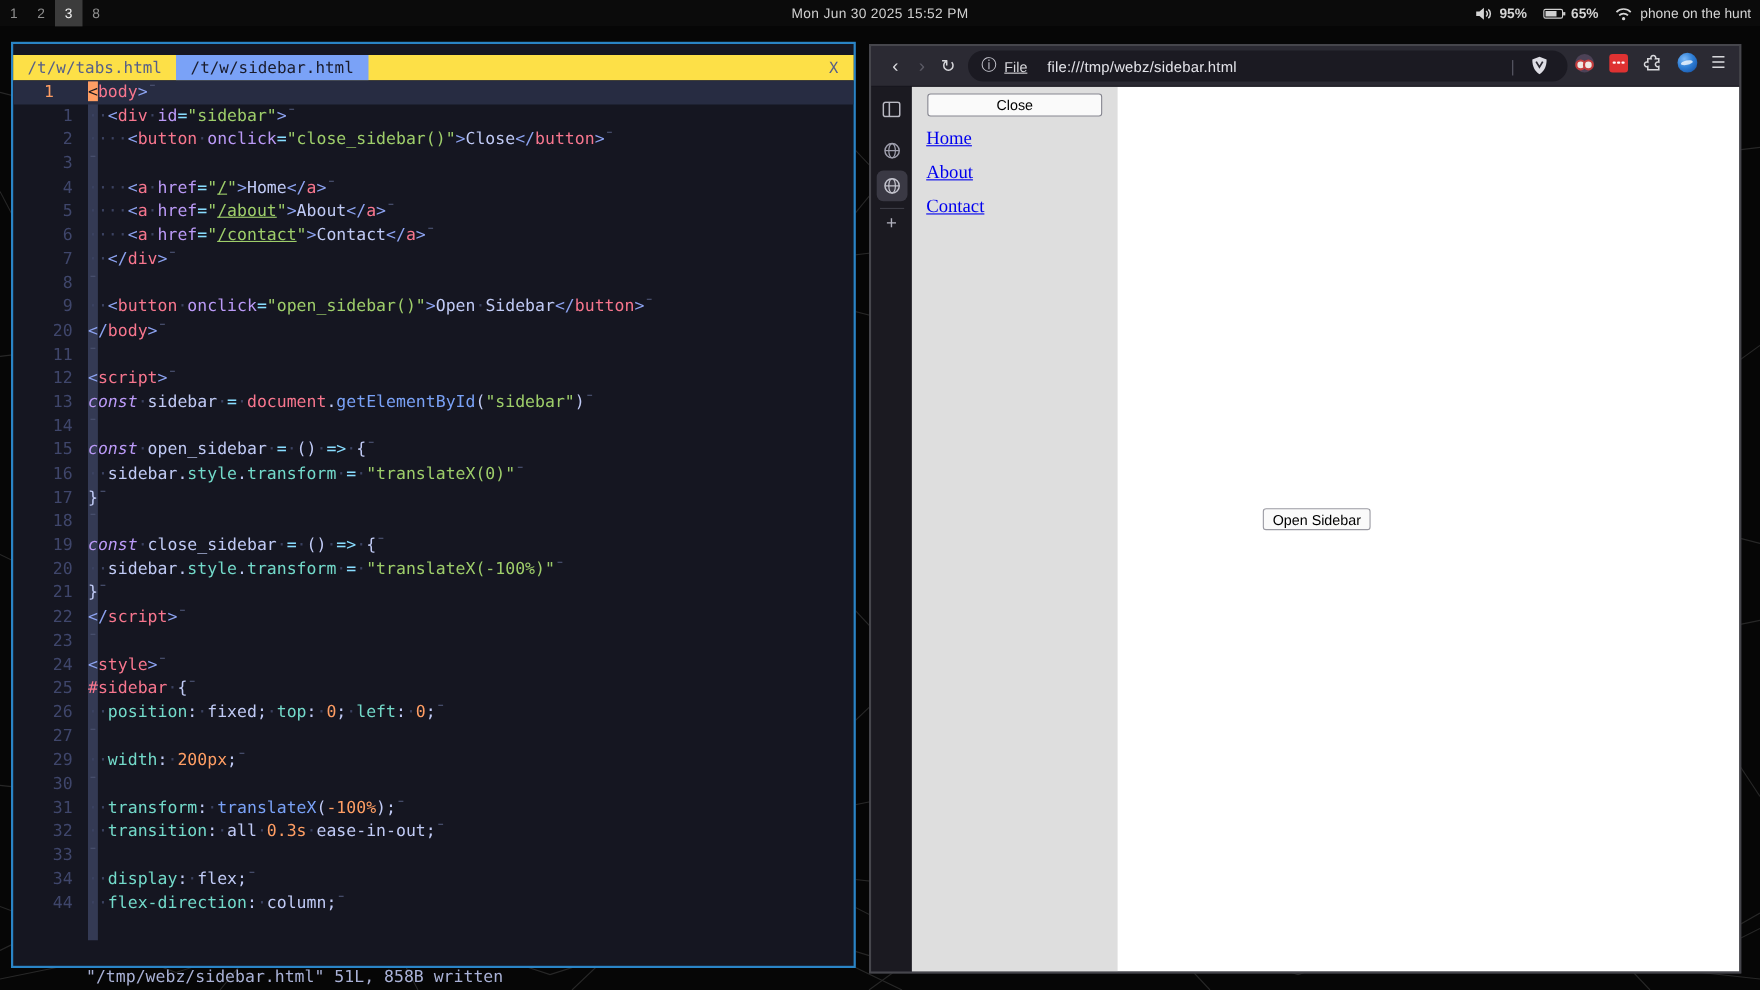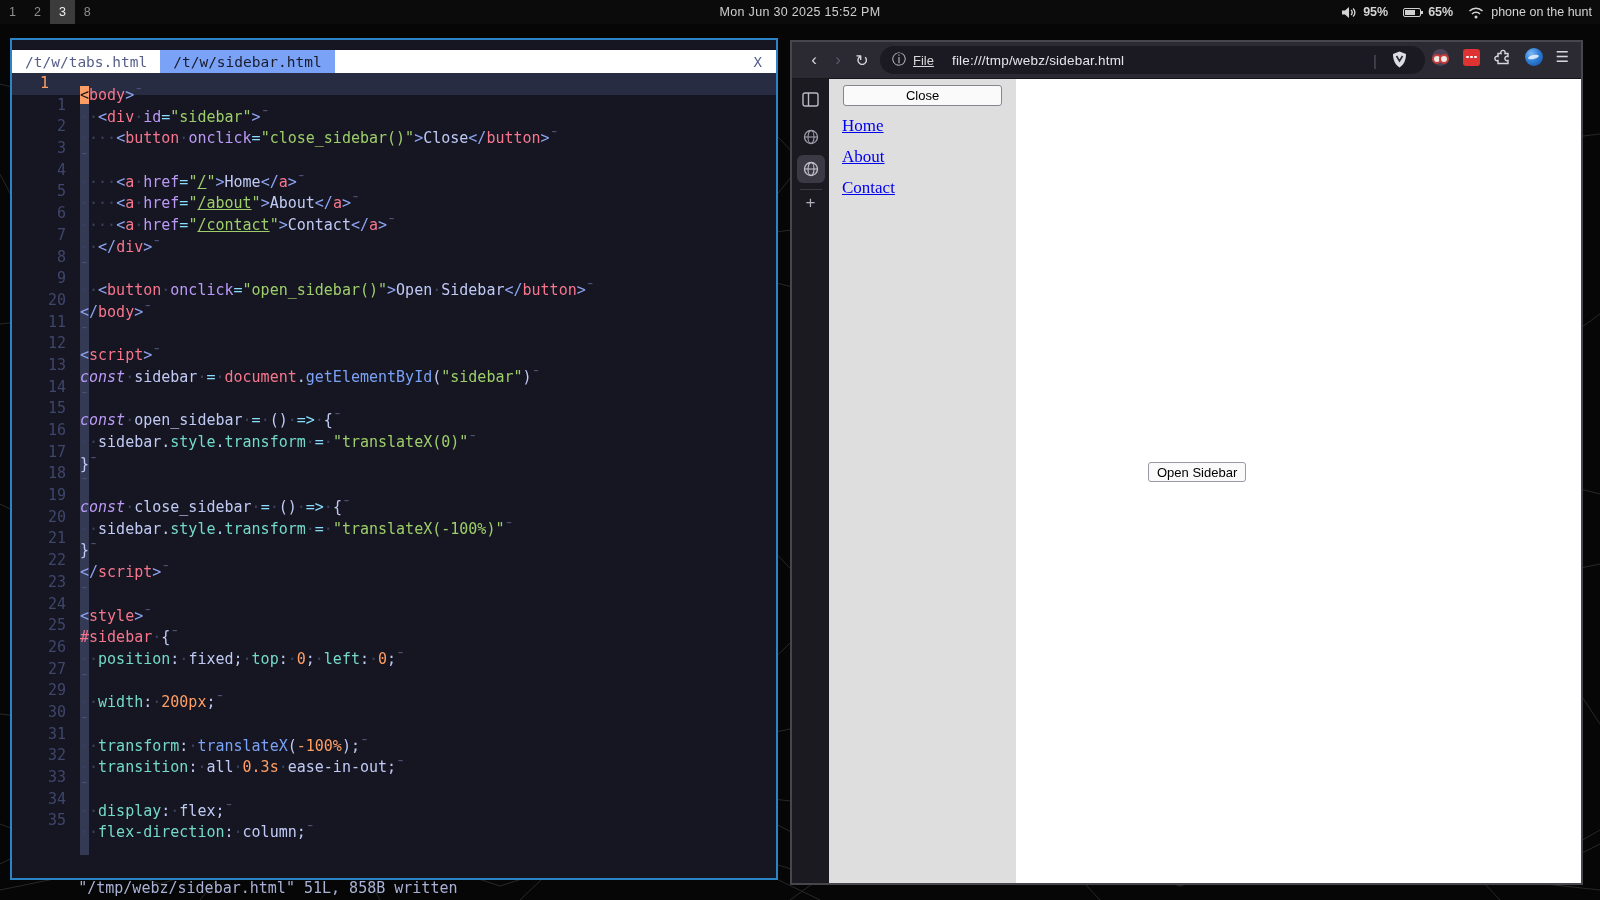--- a/index.html
+++ b/index.html
@@ -21,34 +21,34 @@
   .battery .nub { position:absolute; right:-3px; top:2px; width:2px; height:3px; background:#cfcfcf; }
 
   
   .desktop { position:absolute; left:0; top:24px; width:1600px; height:876px; background:#060606; z-index:0; }
   .desktop svg { display:block; }
 
   
   .term { position:absolute; left:10px; top:38px; width:768px; height:842px;
     background:#151621; border:2px solid #2a84c6; z-index:10;
     font-family:"DejaVu Sans Mono", monospace; }
-  .tabline { margin-top:10px; height:23px; background:#ffffff; display:flex; align-items:stretch;
+  .tabline { margin-top:10px; height:23px; background:#fde047; display:flex; align-items:stretch;
     font-size:14.5px; position:relative; }
   .vtab { padding:0 13px; display:flex; align-items:center; color:#565f89; cursor:pointer; white-space:pre; }
   .vtab.active { background:#7aa2f7; color:#1a1c2c; }
   .tabline .closex { position:absolute; right:14px; top:0; height:23px; display:flex; align-items:center;
     color:#565f89; cursor:pointer; font-size:14px; }
   .codearea { position:relative; height:782px; overflow:hidden; }
   .cursorcol { position:absolute; left:68px; top:0; width:9px; height:100%; background:#343a54; }
   .crow { position:relative; height:21.7px; line-height:21.7px; font-size:15px; white-space:pre; }
   .crow.curline { background:#272c42; }
   .gut { display:inline-block; width:68px; padding-right:14px; text-align:right;
     color:#3f466b; vertical-align:top; }
   .gut.gcur { text-align:left; padding-left:28px; padding-right:0; color:#ff9e64; }
-  .ctext { display:inline-block; vertical-align:top;margin-top:12px; }
+  .ctext { display:inline-block; vertical-align:top; }
   .tk-tag{color:#f7768e} .tk-attr{color:#bb9af7} .tk-pn{color:#8ea4f2} .tk-op{color:#89ddff}
   .tk-str{color:#9ece6a} .tk-url{color:#9ece6a; text-decoration:underline}
   .tk-txt{color:#c0caf5} .tk-var{color:#c0caf5} .tk-kw{color:#bb9af7; font-style:italic}
   .tk-builtin{color:#f7768e} .tk-fn{color:#7aa2f7} .tk-prop{color:#73daca}
   .tk-num{color:#ff9e64} .tk-ws{color:#3b4261} .tk-eol{color:#4a5170}
   .tk-cur{background:#ff9e64; color:#16161e}
   .statusline { position:relative; height:22px; line-height:22px; font-size:15px; color:#a9b1d6;
     padding-left:12px; white-space:pre; }
   .statusline .ruler { position:absolute; right:153px; }
 
@@ -196,21 +196,21 @@
           <div class="crow"><span class="gut">24</span><span class="ctext"><span class="tk-pn">&lt;</span><span class="tk-tag">style</span><span class="tk-pn">&gt;</span><span class="tk-eol">¯</span></span></div>
           <div class="crow"><span class="gut">25</span><span class="ctext"><span class="tk-tag">#sidebar</span><span class="tk-ws">·</span><span class="tk-var">{</span><span class="tk-eol">¯</span></span></div>
           <div class="crow"><span class="gut">26</span><span class="ctext"><span class="tk-ws">··</span><span class="tk-prop">position</span><span class="tk-var">:</span><span class="tk-ws">·</span><span class="tk-var">fixed</span><span class="tk-var">;</span><span class="tk-ws">·</span><span class="tk-prop">top</span><span class="tk-var">:</span><span class="tk-ws">·</span><span class="tk-num">0</span><span class="tk-var">;</span><span class="tk-ws">·</span><span class="tk-prop">left</span><span class="tk-var">:</span><span class="tk-ws">·</span><span class="tk-num">0</span><span class="tk-var">;</span><span class="tk-eol">¯</span></span></div>
           <div class="crow"><span class="gut">27</span><span class="ctext"><span class="tk-eol">¯</span></span></div>
           <div class="crow"><span class="gut">29</span><span class="ctext"><span class="tk-ws">··</span><span class="tk-prop">width</span><span class="tk-var">:</span><span class="tk-ws">·</span><span class="tk-num">200px</span><span class="tk-var">;</span><span class="tk-eol">¯</span></span></div>
           <div class="crow"><span class="gut">30</span><span class="ctext"><span class="tk-eol">¯</span></span></div>
           <div class="crow"><span class="gut">31</span><span class="ctext"><span class="tk-ws">··</span><span class="tk-prop">transform</span><span class="tk-var">:</span><span class="tk-ws">·</span><span class="tk-fn">translateX</span><span class="tk-var">(</span><span class="tk-num">-100%</span><span class="tk-var">)</span><span class="tk-var">;</span><span class="tk-eol">¯</span></span></div>
           <div class="crow"><span class="gut">32</span><span class="ctext"><span class="tk-ws">··</span><span class="tk-prop">transition</span><span class="tk-var">:</span><span class="tk-ws">·</span><span class="tk-var">all</span><span class="tk-ws">·</span><span class="tk-num">0.3s</span><span class="tk-ws">·</span><span class="tk-var">ease-in-out</span><span class="tk-var">;</span><span class="tk-eol">¯</span></span></div>
           <div class="crow"><span class="gut">33</span><span class="ctext"><span class="tk-eol">¯</span></span></div>
           <div class="crow"><span class="gut">34</span><span class="ctext"><span class="tk-ws">··</span><span class="tk-prop">display</span><span class="tk-var">:</span><span class="tk-ws">·</span><span class="tk-var">flex</span><span class="tk-var">;</span><span class="tk-eol">¯</span></span></div>
-          <div class="crow"><span class="gut">35</span><span class="ctext"><span class="tk-ws">··</span><span class="tk-prop">flex-direction</span><span class="tk-var">:</span><span class="tk-ws">·</span><span class="tk-var">column</span><span class="tk-var">;</span><span class="tk-eol">¯</span></span></div>
+          <div class="crow"><span class="gut">44</span><span class="ctext"><span class="tk-ws">··</span><span class="tk-prop">flex-direction</span><span class="tk-var">:</span><span class="tk-ws">·</span><span class="tk-var">column</span><span class="tk-var">;</span><span class="tk-eol">¯</span></span></div>
         </div>
     </div>
     <div class="statusline">
       <span>"/tmp/webz/sidebar.html" 51L, 858B written</span>
       <span class="ruler">1,1</span>
       
     </div>
   </div>
 
   <div class="browser">

